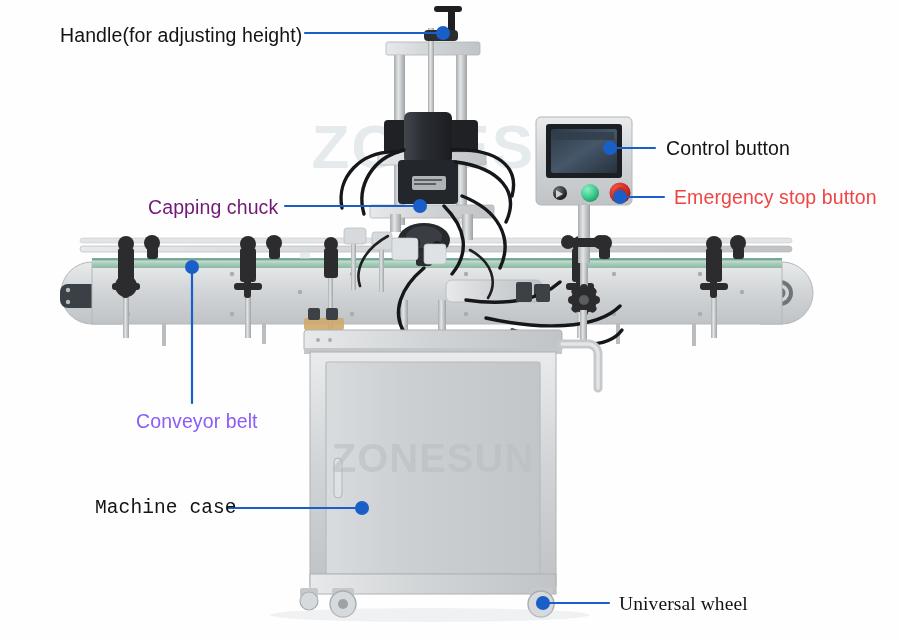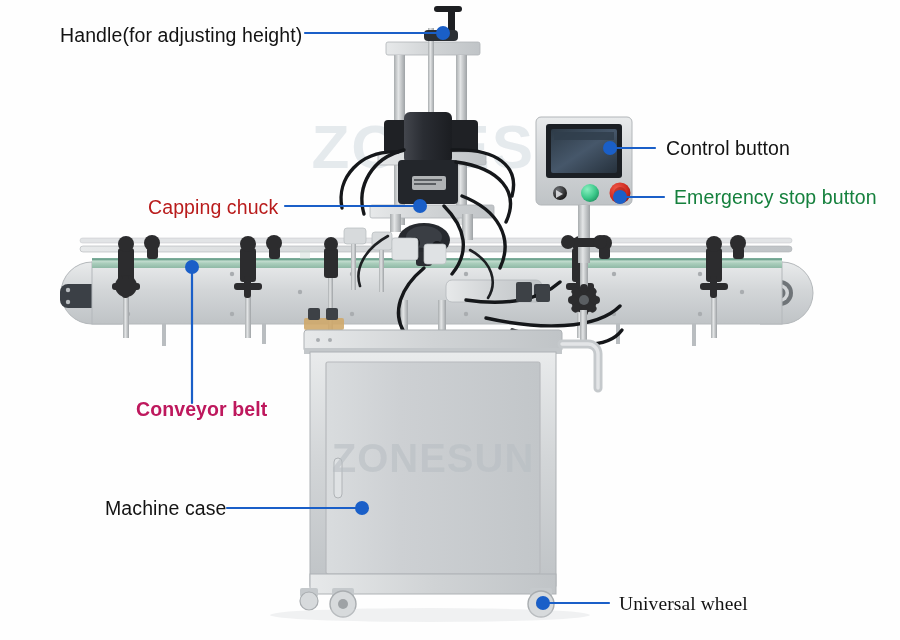--- a/index.html
+++ b/index.html
@@ -361,21 +361,21 @@
         <circle cx="192" cy="267" r="7" fill="#1a5fc8"></circle>
         <circle cx="362" cy="508" r="7" fill="#1a5fc8"></circle>
         <circle cx="610" cy="148" r="7" fill="#1a5fc8"></circle>
         <circle cx="620" cy="197" r="7" fill="#1a5fc8"></circle>
         <circle cx="543" cy="603" r="7" fill="#1a5fc8"></circle>
       </g>
   </svg>
 
   <div id="labels">
       <div class="lbl" style="left: 60px; top: 26px; color: rgb(19, 19, 19);">Handle(for adjusting height)</div>
-      <div class="lbl" style="left: 148px; top: 198px; color: #b91c1c;">Capping chuck</div>
-      <div class="lbl" style="left: 136px; top: 400px; color: #be185d; font-weight: bold;">Conveyor belt</div>
-      <div class="lbl" style="left: 105px; top: 499px; color: rgb(19, 19, 19);">Machine case</div>
+      <div class="lbl" style="left: 148px; top: 198px; color: #701a75;">Capping chuck</div>
+      <div class="lbl" style="left: 136px; top: 412px; color: #8b5cf6;">Conveyor belt</div>
+      <div class="lbl" style="left: 95px; top: 499px; color: rgb(19, 19, 19); font-family: Liberation Mono, monospace;">Machine case</div>
       <div class="lbl" style="left: 666px; top: 139px; color: rgb(19, 19, 19);">Control button</div>
-      <div class="lbl" style="left: 674px; top: 188px; color: #15803d;">Emergency stop button</div>
+      <div class="lbl" style="left: 674px; top: 188px; color: #ef4444;">Emergency stop button</div>
       <div class="lbl" style="left: 619px; top: 594px; color: rgb(19, 19, 19); font-family: Liberation Serif, serif;">Universal wheel</div>
     </div>
 
 </div>
 
 </body></html>

